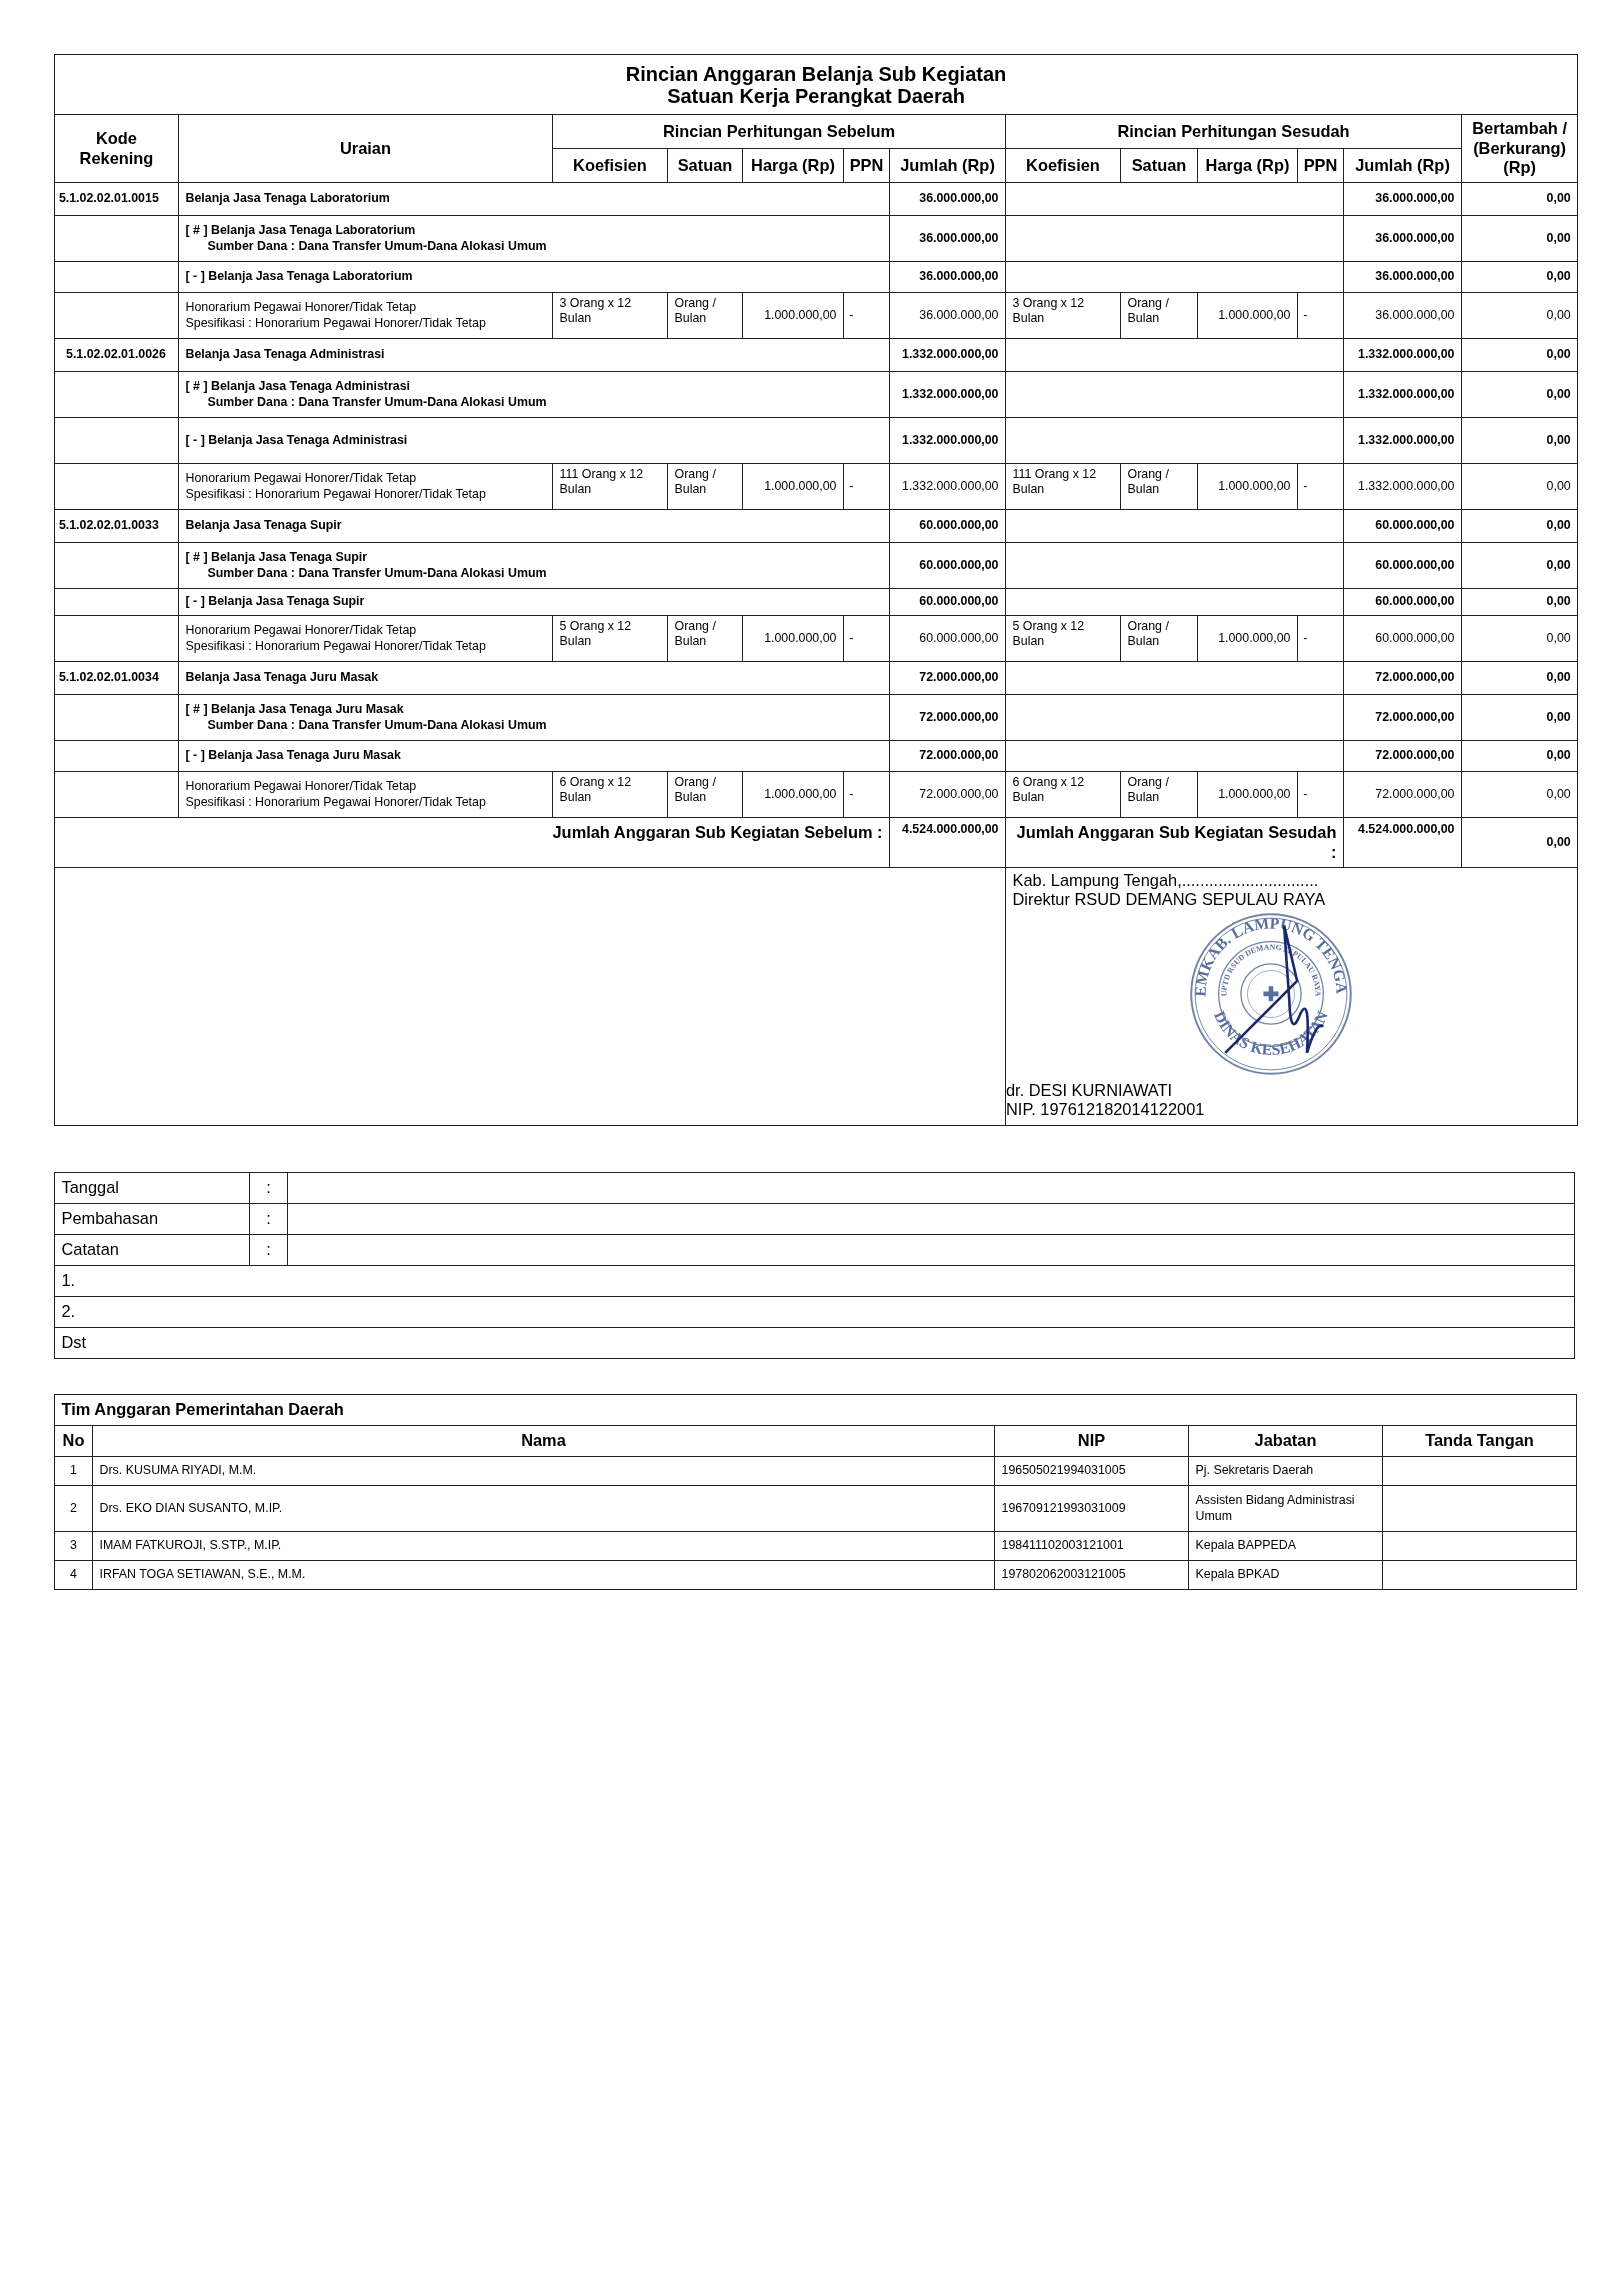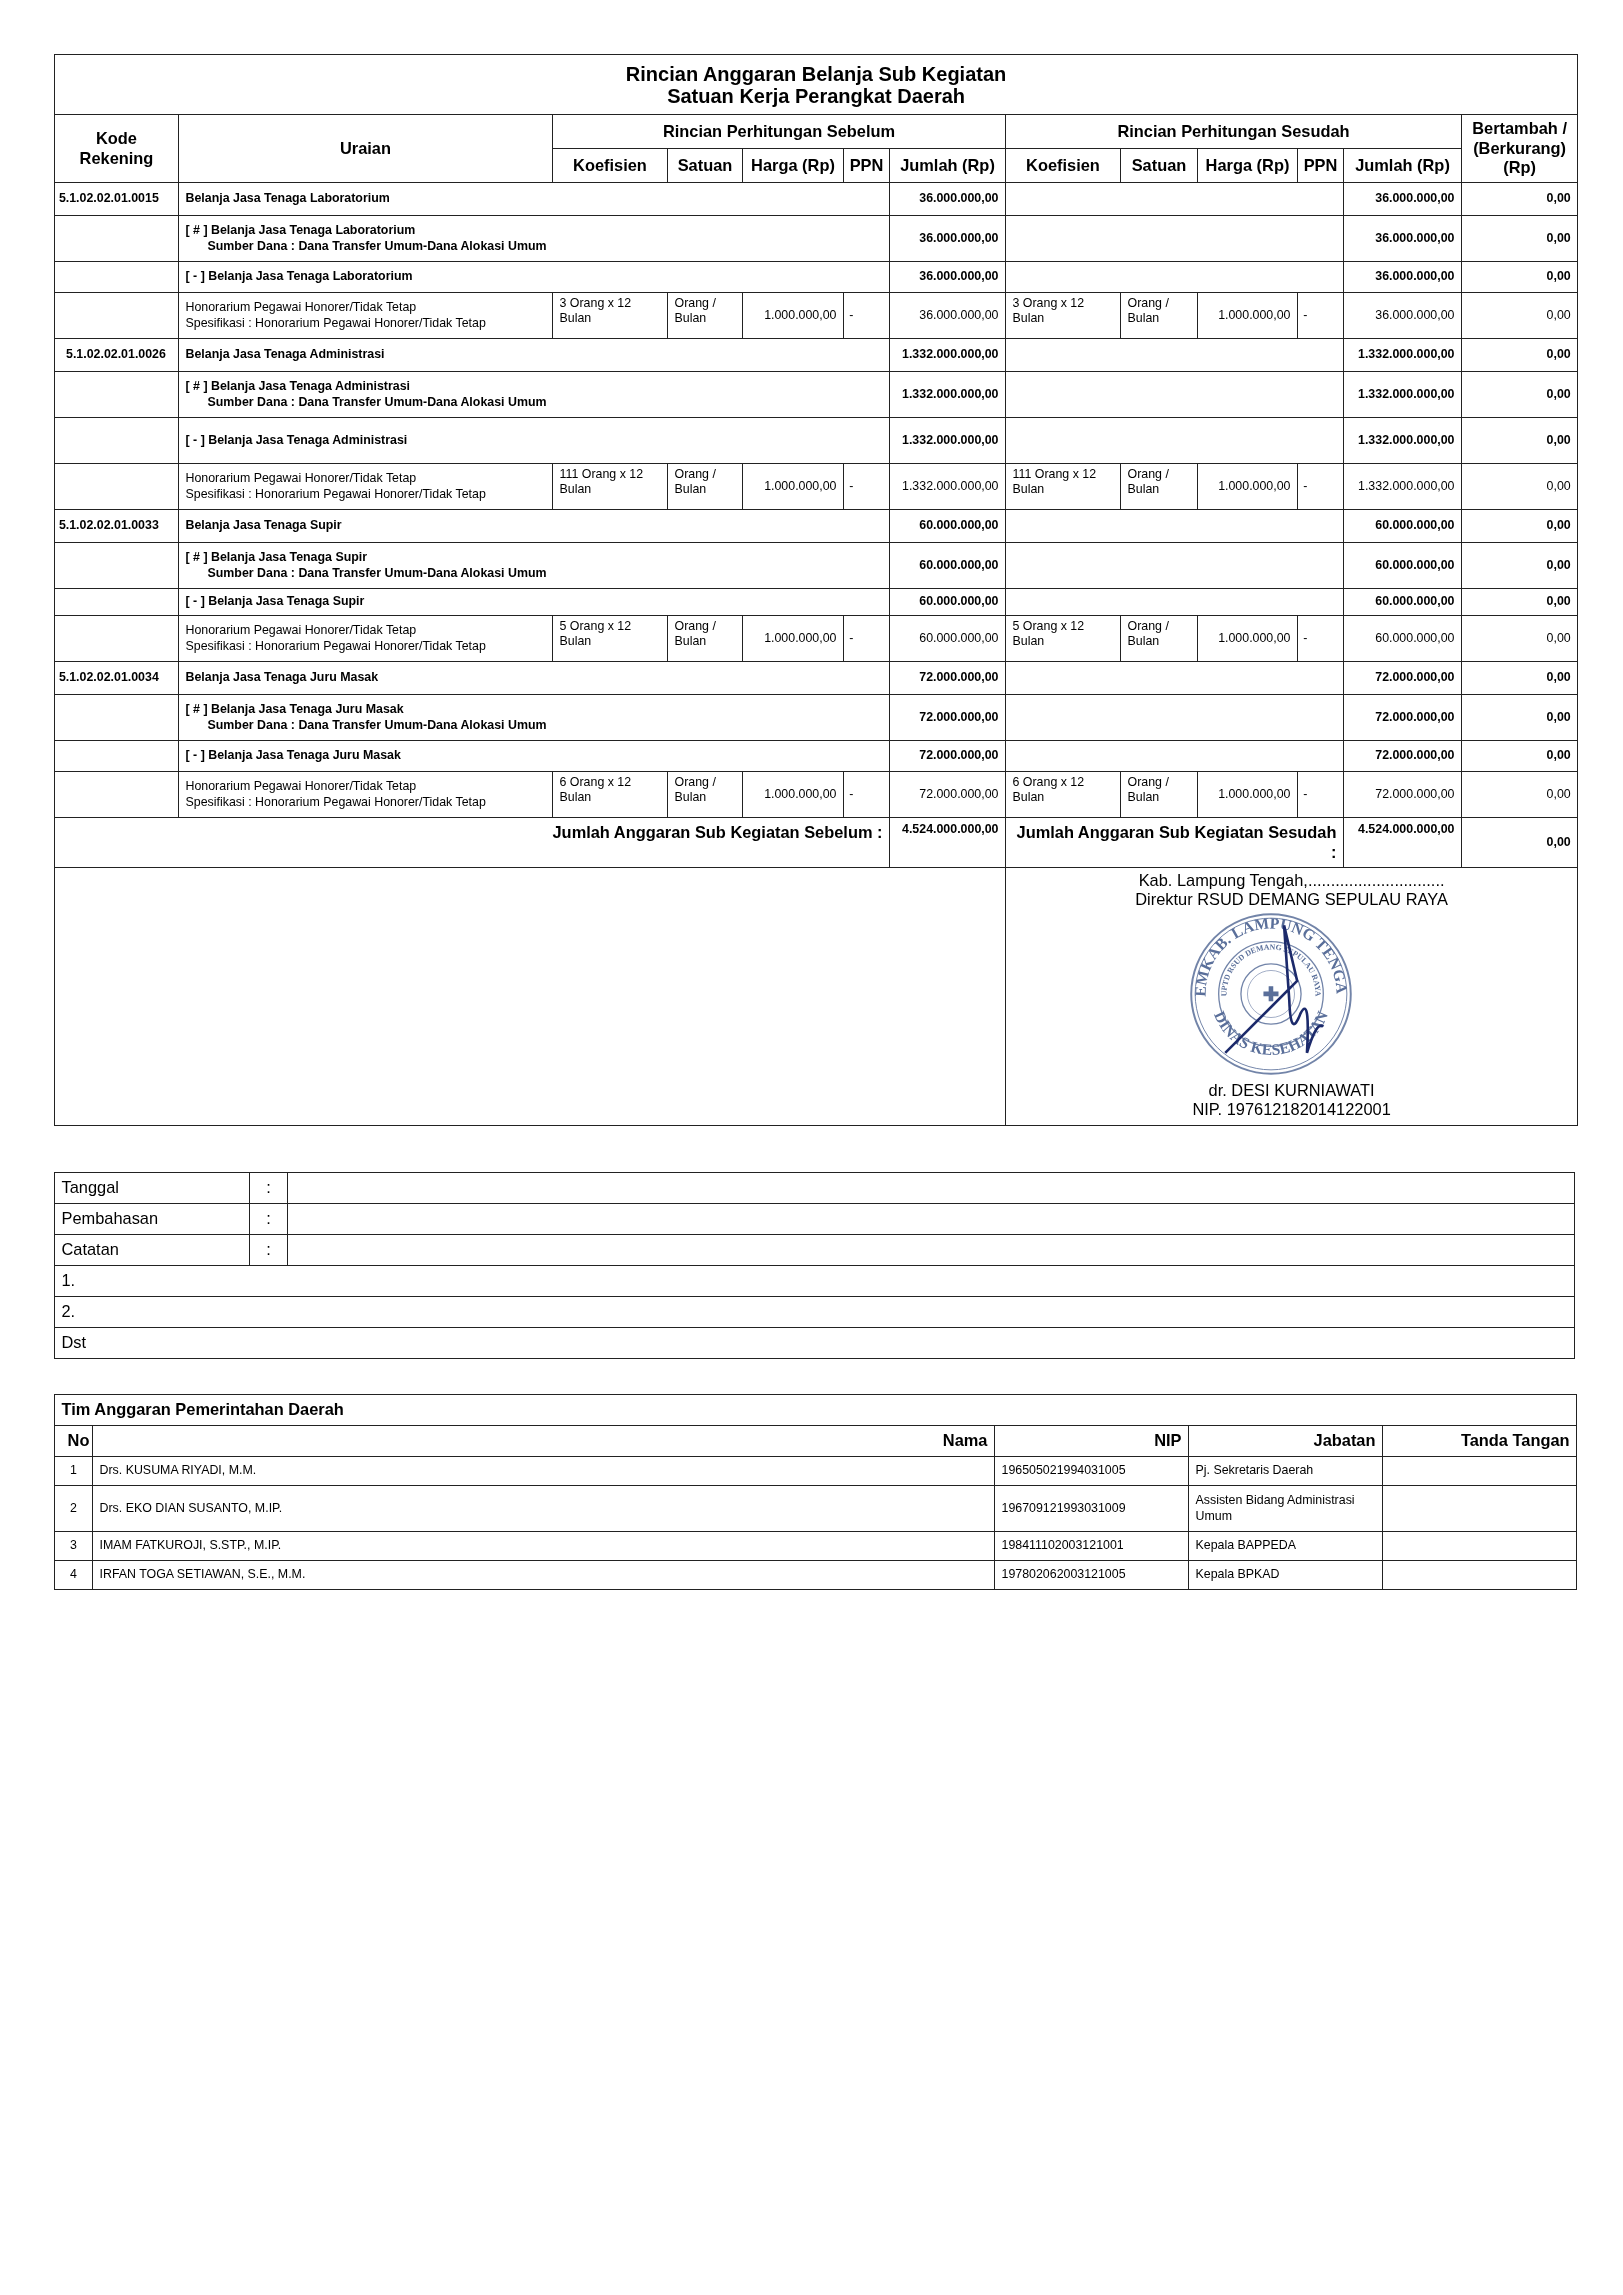--- a/index.html
+++ b/index.html
@@ -9,29 +9,29 @@
   #main { left:54px; top:54px; width:1521px; }
   #main .title-cell { text-align:center; font-weight:bold; font-size:20px; line-height:22px; height:59px; }
   #main th { font-weight:bold; font-size:16.4px; text-align:center; line-height:19.6px; }
   #main td { font-size:12.4px; line-height:15.7px; }
   .b { font-weight:bold; }
   .r { text-align:right; }
   .c { text-align:center; }
   .ind { padding-left:22px; display:block; }
   .tot-label { font-weight:bold; font-size:16.4px !important; text-align:right; vertical-align:top !important; padding-top:5.2px !important; line-height:19.6px !important; }
   .tot-val { font-weight:bold; vertical-align:top !important; padding-top:3.9px !important; }
-  .sig-cell { height:257px; text-align:center; font-size:16.4px !important; line-height:19.6px !important; vertical-align:top !important; position:relative; }
+  .sig-cell { height:257px; font-size:16.4px !important; line-height:19.6px !important; vertical-align:top !important; position:relative; }
   .sig-top { padding-top:2.6px; }
   .sig-bottom { position:absolute; left:0; right:0; bottom:5.2px; }
   .stamp { position:absolute; left:50%; top:41px; margin-left:-106px; width:170px; height:170px; }
   #notes { left:54px; top:1172px; width:1521px; }
   #notes td { font-size:16.4px; height:30px; line-height:19.6px; }
   #tapd { left:54px; top:1394px; width:1521px; }
   #tapd td { font-size:12.4px; line-height:15.7px; }
-  #tapd .th { font-weight:bold; font-size:16.4px; text-align:right; height:30px; }
+  #tapd .th { font-weight:bold; font-size:16.4px; text-align:center; height:30px; }
   #tapd .ttl { font-weight:bold; font-size:16.4px; text-align:left; height:30px; }
 </style>
 </head>
 <body>
 
 <table id="main">
   <colgroup>
     <col style="width:124px">
       <col style="width:374px">
       <col style="width:115px">

